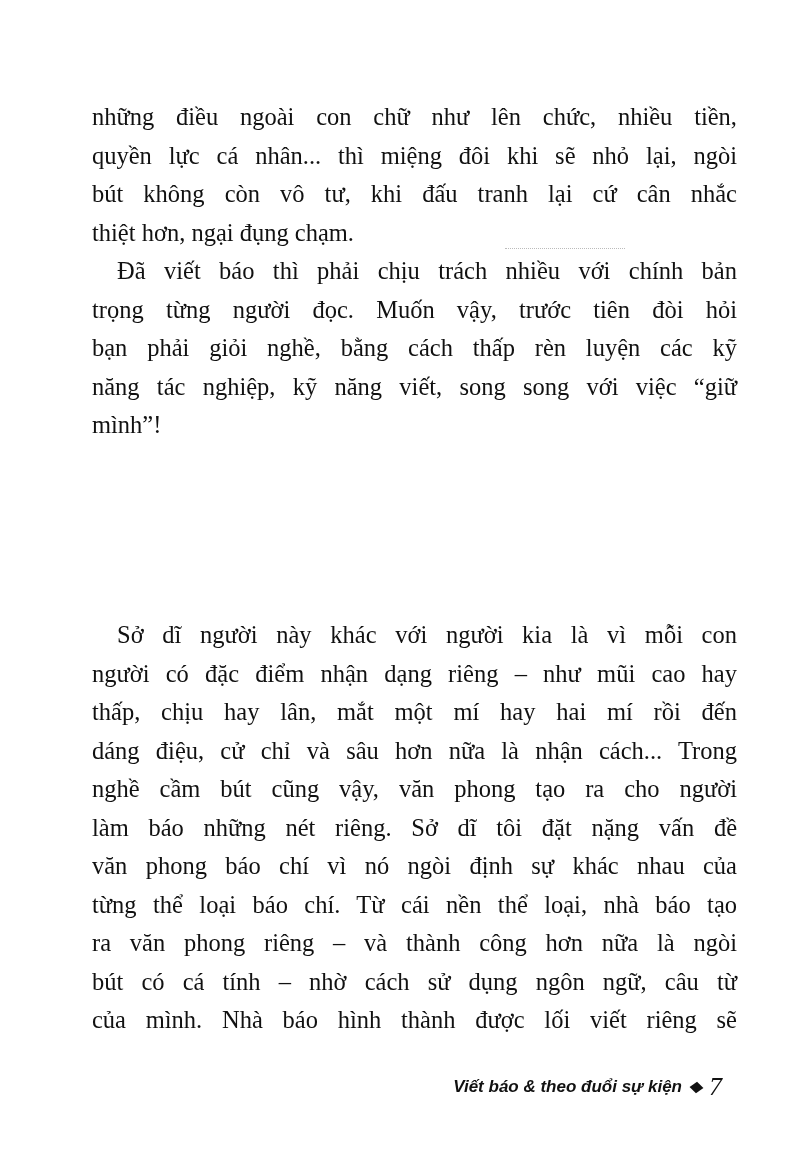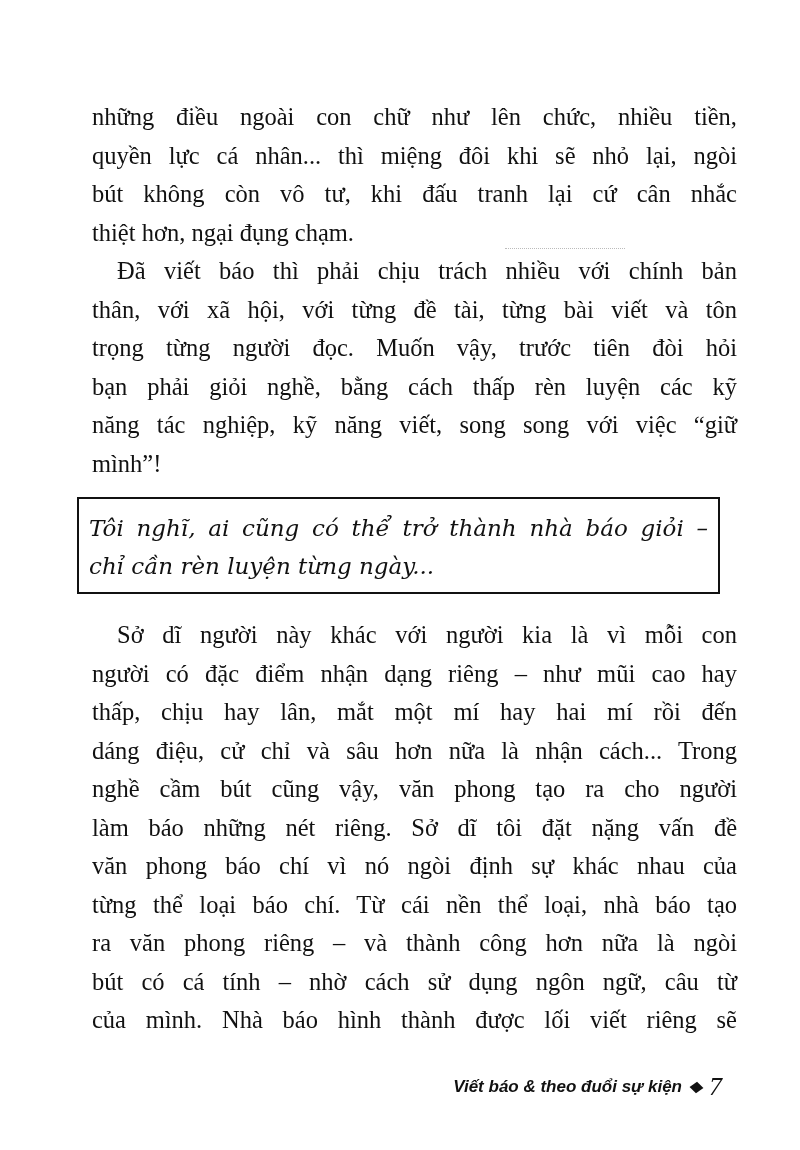--- a/index.html
+++ b/index.html
@@ -47,31 +47,26 @@
     <span class="line">những điều ngoài con chữ như lên chức, nhiều tiền,</span>
     <span class="line">quyền lực cá nhân... thì miệng đôi khi sẽ nhỏ lại, ngòi</span>
     <span class="line">bút không còn vô tư, khi đấu tranh lại cứ cân nhắc</span>
     <span class="line last">thiệt hơn, ngại đụng chạm.</span>
   </div>
 
   <div class="specks"></div>
 
   <div class="text-block" id="p2">
     <span class="line" style="padding-left:25px">Đã viết báo thì phải chịu trách nhiều với chính bản</span>
-    <span class="line">thân, với xã hội, với từng đề tài, từng bài viết và tôn</span>
     <span class="line">trọng từng người đọc. Muốn vậy, trước tiên đòi hỏi</span>
     <span class="line">bạn phải giỏi nghề, bằng cách thấp rèn luyện các kỹ</span>
     <span class="line">năng tác nghiệp, kỹ năng viết, song song với việc “giữ</span>
     <span class="line last">mình”!</span>
   </div>
 
-  <div id="callout">
-    <span class="line">Tôi nghĩ, ai cũng có thể trở thành nhà báo giỏi –</span>
-    <span class="line last">chỉ cần rèn luyện từng ngày...</span>
-  </div>
 
   <div class="text-block" id="p3">
     <span class="line" style="padding-left:25px">Sở dĩ người này khác với người kia là vì mỗi con</span>
     <span class="line">người có đặc điểm nhận dạng riêng – như mũi cao hay</span>
     <span class="line">thấp, chịu hay lân, mắt một mí hay hai mí rồi đến</span>
     <span class="line">dáng điệu, cử chỉ và sâu hơn nữa là nhận cách... Trong</span>
     <span class="line">nghề cầm bút cũng vậy, văn phong tạo ra cho người</span>
     <span class="line">làm báo những nét riêng. Sở dĩ tôi đặt nặng vấn đề</span>
     <span class="line">văn phong báo chí vì nó ngòi định sự khác nhau của</span>
     <span class="line">từng thể loại báo chí. Từ cái nền thể loại, nhà báo tạo</span>

